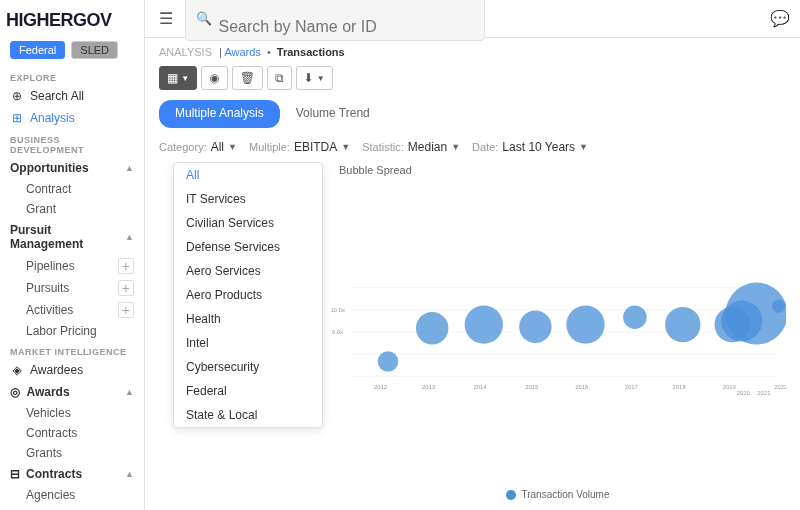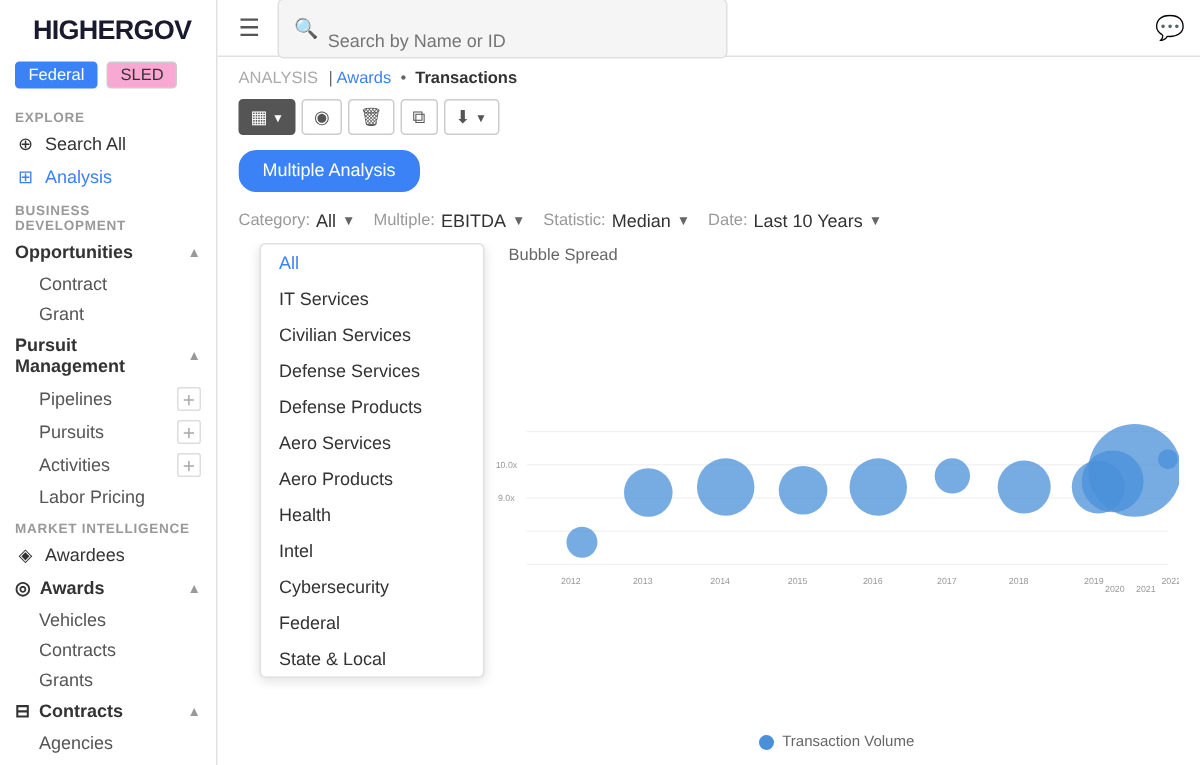--- a/index.html
+++ b/index.html
@@ -1,41 +1,41 @@
 <!DOCTYPE html>
 <html><head>
   <meta charset="utf-8">
   <style>
     * { box-sizing: border-box; margin: 0; padding: 0; }
     body { font-family: -apple-system, BlinkMacSystemFont, 'Segoe UI', Arial, sans-serif; font-size: 12px; color: #333; background: #fff; display: flex; height: 510px; overflow: hidden; }
 
     
     #sidebar { width: 145px; min-width: 145px; background: #fff; border-right: 1px solid #e0e0e0; display: flex; flex-direction: column; overflow-y: auto; height: 510px; }
-    .sidebar-logo { padding: 10px 10px 6px 22px; }
+    .sidebar-logo { padding: 10px 10px 6px 6px; }
     .sidebar-logo span { font-size: 18px; font-weight: 800; color: #1a1a2e; letter-spacing: -0.5px; }
     .sidebar-mode { display: flex; gap: 6px; padding: 4px 10px 8px 10px; }
-    .mode-btn { font-size: 11px; padding: 2px 8px; border: 1px solid #ccc; border-radius: 3px; cursor: pointer; background: #f9a8d4; color: #333; }
+    .mode-btn { font-size: 11px; padding: 2px 8px; border: 1px solid #ccc; border-radius: 3px; cursor: pointer; background: #a3a3a3; color: #333; }
     .mode-btn.active { background: #3b82f6; color: #fff; border-color: #3b82f6; }
     .sidebar-section-label { font-size: 9px; font-weight: 700; color: #999; text-transform: uppercase; padding: 6px 10px 2px 10px; letter-spacing: 0.5px; }
     .sidebar-item { display: flex; align-items: center; gap: 6px; padding: 4px 10px; cursor: pointer; color: #333; font-size: 12px; }
     .sidebar-item.active { color: #3b82f6; }
     .sidebar-item .icon { width: 14px; height: 14px; display: flex; align-items: center; justify-content: center; flex-shrink: 0; }
     .sidebar-group-label { display: flex; align-items: center; justify-content: space-between; padding: 4px 10px; font-size: 12px; font-weight: 600; color: #333; cursor: pointer; }
     .sidebar-group-label .chevron { font-size: 9px; color: #999; }
     .sidebar-sub-item { padding: 3px 10px 3px 26px; font-size: 12px; color: #555; cursor: pointer; display: flex; align-items: center; justify-content: space-between; }
     .sidebar-sub-item .plus-btn { font-size: 14px; color: #aaa; border: 1px solid #ddd; border-radius: 2px; padding: 0 3px; line-height: 1; }
 
     
     #main { flex: 1; display: flex; flex-direction: column; overflow: hidden; }
 
     
     #topbar { height: 38px; border-bottom: 1px solid #e0e0e0; display: flex; align-items: center; padding: 0 10px; gap: 8px; }
     .hamburger { font-size: 16px; color: #555; cursor: pointer; padding: 4px; }
     .search-box { display: flex; align-items: center; gap: 6px; background: #f5f5f5; border: 1px solid #e0e0e0; border-radius: 4px; padding: 4px 10px; flex: 1; max-width: 300px; }
-    .search-box input { border: none; background: transparent; font-size: 12px; outline: none; width: 100%; color: #555; margin-top: 16px; }
+    .search-box input { border: none; background: transparent; font-size: 16px; outline: none; width: 100%; color: #555; margin-top: 16px; }
     .chat-icon { margin-left: auto; font-size: 16px; color: #aaa; cursor: pointer; }
 
     
     #content { display: flex; flex-direction: column; flex: 1; overflow: hidden; padding: 8px 14px; }
     .breadcrumb { font-size: 11px; color: #666; margin-bottom: 8px; }
     .breadcrumb .active-crumb { font-weight: 600; color: #333; }
     .breadcrumb .section-label { color: #aaa; font-size: 11px; margin-right: 4px; }
 
     
     .toolbar { display: flex; align-items: center; gap: 4px; margin-bottom: 10px; }
@@ -196,20 +196,21 @@
         <span>⧉</span>
       </button>
       <button class="tool-btn">
         <span>⬇</span>
         <span class="caret">▼</span>
       </button>
     </div>
 
     <div class="tabs">
       <div class="tab active">Multiple Analysis</div>
+      <div class="tab">Volume Trend</div>
     </div>
 
     <div class="filter-bar">
       <div class="filter-item">
         <span class="filter-label">Category:</span>
         <span class="filter-value">All</span>
         <span class="filter-caret">▼</span>
       </div>
       <div class="filter-item">
         <span class="filter-label">Multiple:</span>
@@ -228,21 +229,20 @@
       </div>
     </div>
 
     <div class="chart-container">
 
       <div class="dropdown-overlay">
         <div class="dropdown-item selected">All</div>
         <div class="dropdown-item">IT Services</div>
         <div class="dropdown-item">Civilian Services</div>
         <div class="dropdown-item">Defense Services</div>
-        <div class="dropdown-item">Defense Products</div>
         <div class="dropdown-item">Aero Services</div>
         <div class="dropdown-item">Aero Products</div>
         <div class="dropdown-item">Health</div>
         <div class="dropdown-item">Intel</div>
         <div class="dropdown-item">Cybersecurity</div>
         <div class="dropdown-item">Federal</div>
         <div class="dropdown-item">State &amp; Local</div>
       </div>
 
       <div class="bubble-chart">

